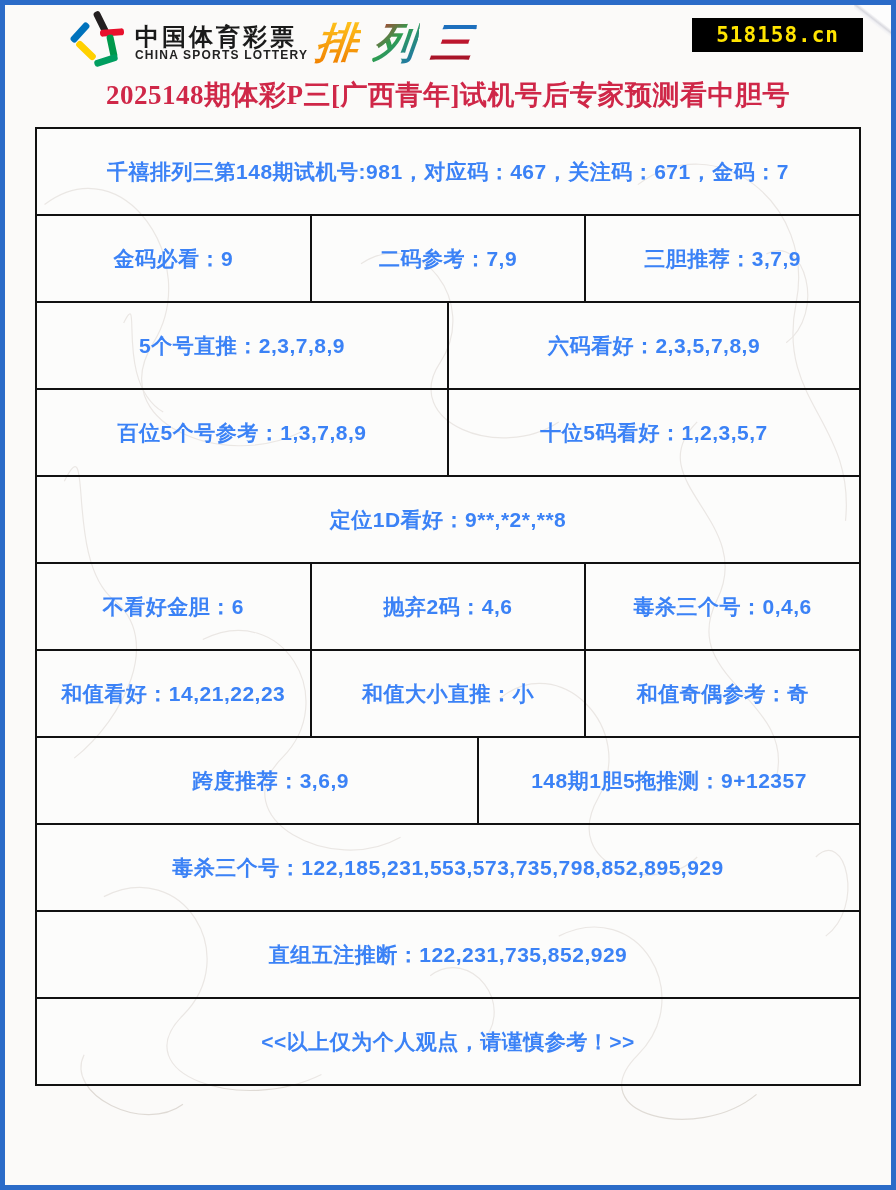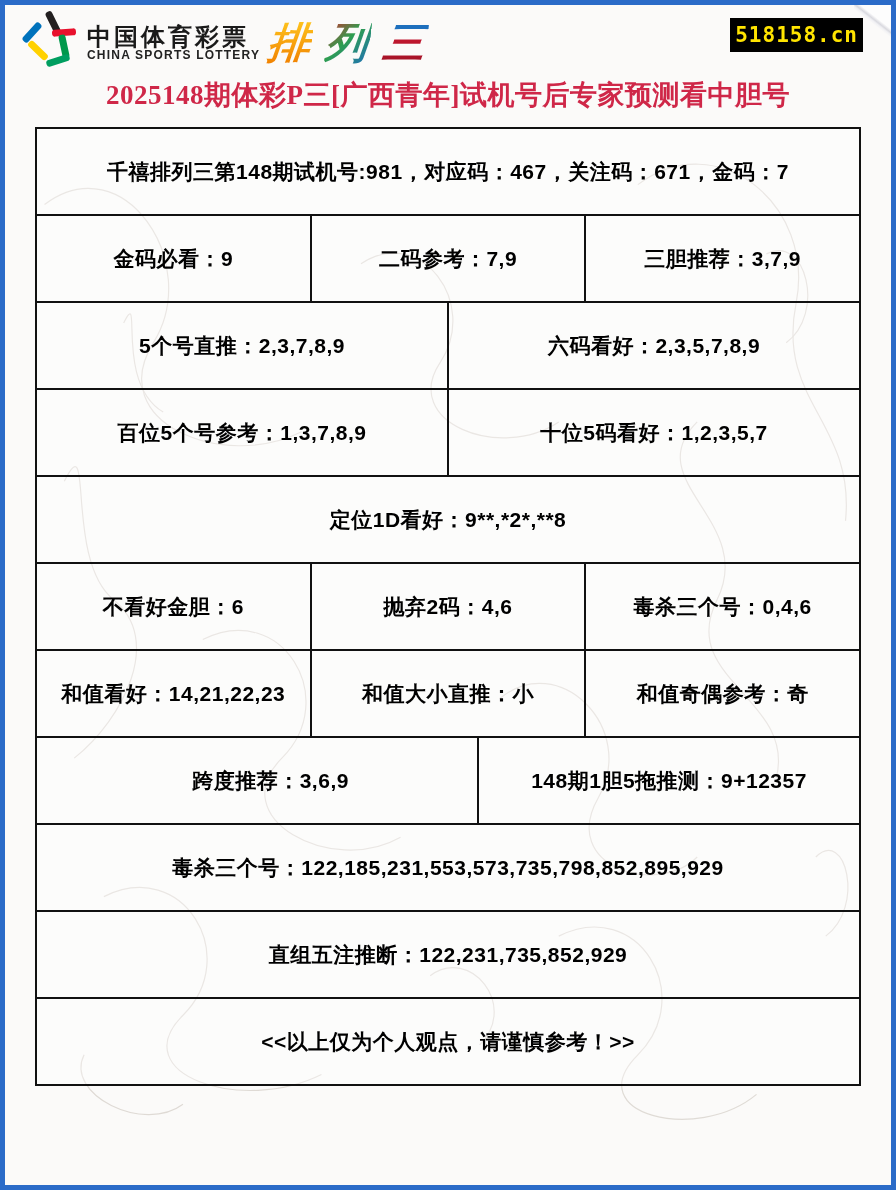--- a/index.html
+++ b/index.html
@@ -9,21 +9,21 @@
     box-sizing:border-box;
     background:#fbfaf9;
     border:5px solid #2b6bc8;
     overflow:hidden;
     font-family:"Liberation Sans", sans-serif;
   }
   .watermark{position:absolute;left:0;top:0;width:100%;height:100%;z-index:0;}
   .content{position:relative;z-index:1;}
 
   
-  .header{display:flex;align-items:center;height:64px;padding:6px 0 0 14px;position:relative;}
+  .header{display:flex;align-items:center;height:64px;padding:6px 0 0 14px;position:relative;margin-left:48px;}
   .logo-icon{position:relative;width:62px;height:54px;flex:0 0 auto;}
   .stick{position:absolute;width:24px;height:7px;border-radius:3px;}
   .s-black{background:#231f20;left:22px;top:3px;transform:rotate(64deg);}
   .s-red{background:#e8112d;left:33px;top:13px;transform:rotate(-4deg);}
   .s-blue{background:#0072bc;left:1px;top:13px;transform:rotate(-48deg);}
   .s-green{background:#00984b;left:33px;top:27px;transform:rotate(78deg);}
   .s-yellow{background:#ffd100;left:7px;top:31px;transform:rotate(44deg);}
   .s-green2{background:#009e60;left:27px;top:41px;transform:rotate(-18deg);}
   .brand{margin-left:6px;line-height:1.05;}
   .brand-cn{font-size:24px;font-weight:700;color:#1a1a1a;letter-spacing:3px;}
@@ -31,21 +31,21 @@
   .wordmark{margin-left:8px;font-size:42px;font-weight:900;font-style:italic;letter-spacing:2px;line-height:1;transform:skewX(-6deg);}
   .wm{ -webkit-background-clip:text;background-clip:text;-webkit-text-fill-color:transparent;}
   .wm1{background-image:linear-gradient(180deg,#ffc61e,#f07f00);color:#f07f00;}
   .wm2{background-image:linear-gradient(135deg,#d8262c 0%,#2f9e4f 45%,#1d6fbd 100%);color:#2f9e4f;}
   .wm3{background-image:linear-gradient(180deg,#1d6fbd 0%,#1d6fbd 30%,#c3172f 38%,#9e1326 100%);color:#c3172f;}
   .badge{
     position:absolute;right:28px;top:13px;
     background:#000;color:#ffe400;
     font-family:"DejaVu Sans Mono", monospace;
     font-size:21px;font-weight:700;letter-spacing:1px;
-    padding:5px 5px;
+    padding:5px 24px;
   }
   .curl{
     position:absolute;right:-5px;top:-5px;width:42px;height:42px;z-index:3;
     background:linear-gradient(218deg,#fdfdfd 0 44%,#d9d9df 49%,#f1f1f4 52%,rgba(255,255,255,0) 56%);
   }
 
   
   .title{
     margin:2px 8px 10px 8px;
     text-align:center;
@@ -62,21 +62,21 @@
     margin:14px 30px 0 30px;
     border:2px solid #111;
     background:rgba(255,255,255,0.35);
   }
   .row{display:flex;height:85px;border-bottom:2px solid #111;}
   .row:last-child{border-bottom:none;}
   .cell{
     flex:1 1 0;
     display:flex;align-items:center;justify-content:center;
     border-right:2px solid #111;
-    font-weight:700;font-size:21px;color:#000000;
+    font-weight:700;font-size:21px;color:#3b82f6;
     padding:16px 6px;box-sizing:border-box;
     letter-spacing:0.5px;white-space:nowrap;overflow:hidden;
   }
   .cell:last-child{border-right:none;}
   .row.halves .cell:first-child{flex:0 0 50.5%;margin-left:27px;}
 </style>
 </head>
 <body>
 
 <div class="page">

